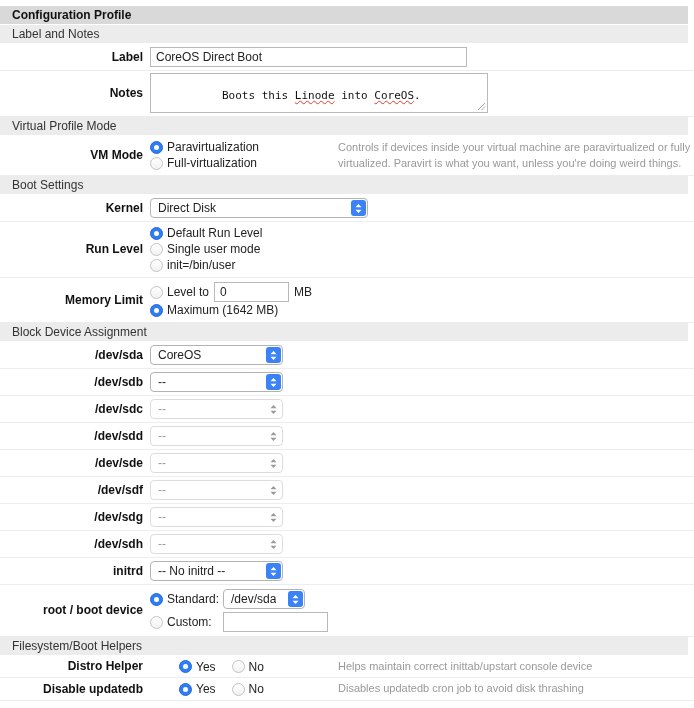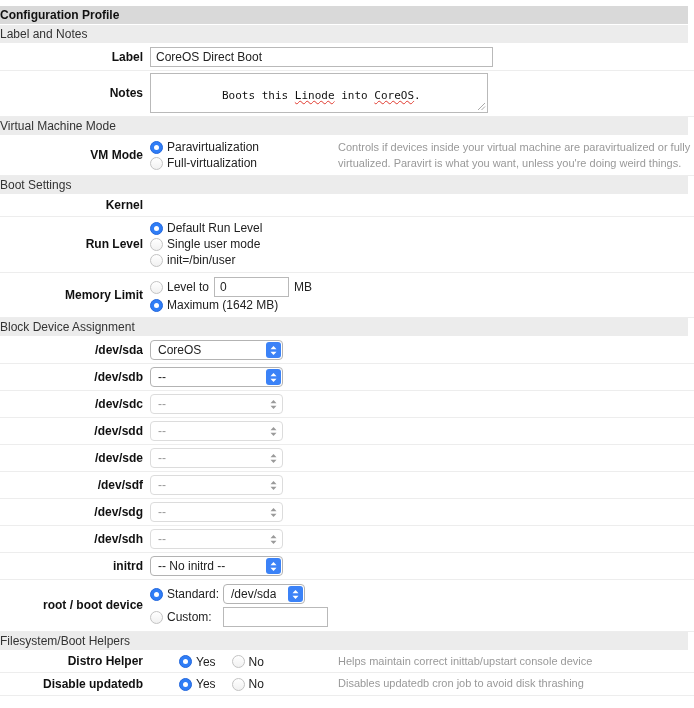--- a/index.html
+++ b/index.html
@@ -4,21 +4,21 @@
 <style>
   * { box-sizing: border-box; }
   html,body { margin:0; padding:0; background:#fff; }
   body {
     width:694px; font-family:"Liberation Sans", sans-serif;
     font-size:12px; color:#222; -webkit-font-smoothing:antialiased;
   }
   .wrap { padding-top:6px; width:694px; }
 
   .bar {
-    width:688px; height:18px; line-height:18px; padding-left:0;
+    width:688px; height:18px; line-height:18px; padding-left:12px;
     background:#ececec; color:#333; margin-bottom:1px;
   }
   .bar.main { background:#d9d9d9; font-weight:bold; color:#111; }
 
   .frow {
     display:flex; align-items:center; border-bottom:1px solid #ededed;
     padding:3px 0; width:694px;
   }
   .flabel {
     width:150px; flex:none; text-align:right; font-weight:bold;
@@ -26,21 +26,21 @@
   }
   .ffield { width:188px; flex:none; }
   .ffield.wide { width:auto; flex:none; }
   .fhelp { flex:1; font-size:11px; color:#999; line-height:1.4; padding-right:0; }
 
   input[type=text] {
     font-family:"Liberation Sans", sans-serif; font-size:12px;
     border:1px solid #b9b9b9; height:20px; padding:1px 5px; color:#222;
     background:#fff; outline:none;
   }
-  .label-input { width:343px; }
+  .label-input { width:317px; }
   .mem-input { width:75px; height:17px; margin:0 5px; }
   .custom-input { width:105px; height:19px; }
 
   .notes-box {
     position:relative; width:338px; height:40px; border:1px solid #b9b9b9;
     background:#fff; padding:2px 18px;
     font-family:"DejaVu Sans Mono", monospace; font-size:11px; color:#111;
     white-space:pre-wrap; overflow:hidden;
   }
   .squiggle { text-decoration:underline; text-decoration-style:wavy;
@@ -100,41 +100,52 @@
     <div class="ffield wide">
       <div class="notes-box">
         <span>Boots this </span><span class="squiggle">Linode</span><span> into </span><span class="squiggle">CoreOS</span><span>.</span>
         <svg class="grip" width="9" height="9">
           <path d="M8 1 L1 8 M8 4.5 L4.5 8 M8 8 L8 8" stroke="#aaa" stroke-width="1" fill="none"></path>
         </svg>
       </div>
     </div>
   </div>
 
-  <div class="bar">Virtual Machine Mode</div>
+  <div class="bar">Virtual Profile Mode</div>
 
   <div class="frow">
     <div class="flabel">VM Mode</div>
     <div class="ffield">
       <div class="optline">
         <span class="radio on"></span>
         <span class="optlabel">Paravirtualization</span>
       </div>
       <div class="optline">
         <span class="radio off"></span>
         <span class="optlabel">Full-virtualization</span>
       </div>
     </div>
     <div class="fhelp">Controls if devices inside your virtual machine are paravirtualized or fully virtualized. Paravirt is what you want, unless you're doing weird things.</div>
   </div>
 
   <div class="bar">Boot Settings</div>
 
   <div class="frow">
     <div class="flabel">Kernel</div>
+    <div class="ffield wide">
+      <div class="sel w-kernel">
+        <span class="txt">Direct Disk</span>
+        <span class="stepper">
+          <svg width="7" height="9" viewBox="0 0 7 9">
+              <path d="M3.5 0L6.5 3.3H0.5Z" fill="#fff"></path>
+              <path d="M3.5 9L6.5 5.7H0.5Z" fill="#fff"></path>
+            </svg>
+        </span>
+      </div>
+    </div>
   </div>
 
   <div class="frow">
     <div class="flabel">Run Level</div>
     <div class="ffield wide">
       <div class="optline">
         <span class="radio on"></span>
         <span class="optlabel">Default Run Level</span>
       </div>
       <div class="optline">

